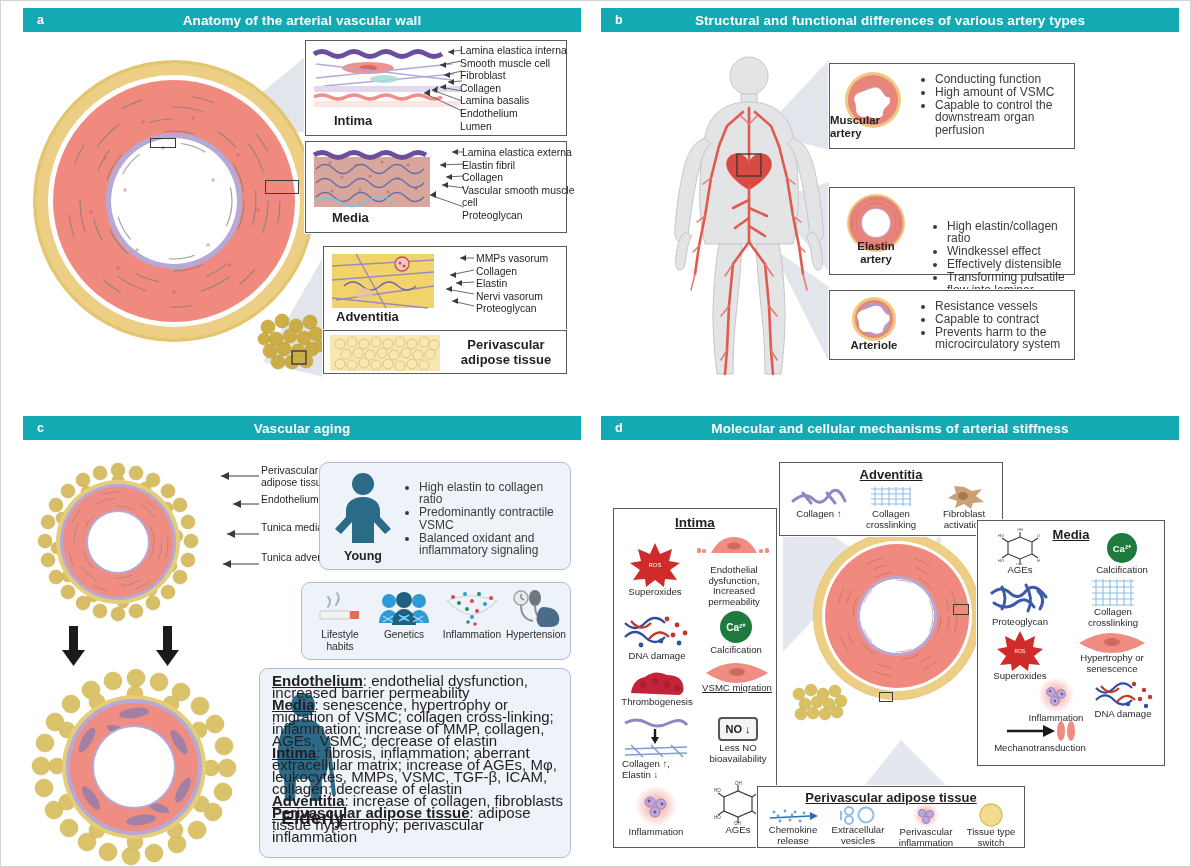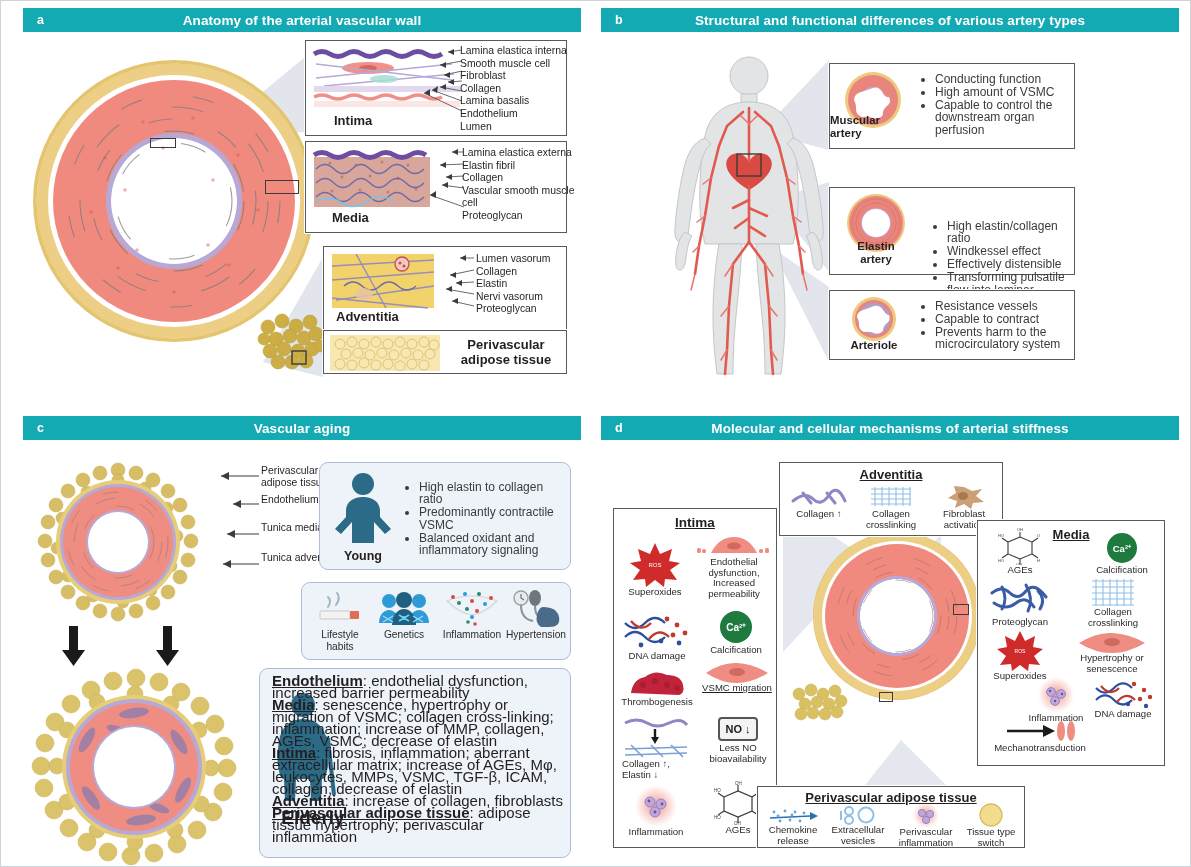--- a/index.html
+++ b/index.html
@@ -267,21 +267,21 @@
             <path d="M40 41 L12 36"></path>
               <path d="M40 53 L18 48"></path>
           </g>
           <polygon points="26,5 32,2 32,8" fill="#3b3b3b"></polygon>
           <polygon points="16,22 22,19 22,25" fill="#3b3b3b"></polygon>
           <polygon points="22,30 28,27 28,33" fill="#3b3b3b"></polygon>
           <polygon points="12,36 18,33 18,39" fill="#3b3b3b"></polygon>
           <polygon points="18,48 24,45 24,51" fill="#3b3b3b"></polygon>
         </svg>
         <div class="ann-list" style="left:152px;top:6px;">
-          <div>Lumen vasorum</div>
+          <div>MMPs vasorum</div>
           <div>Collagen</div>
           <div>Elastin</div>
           <div>Nervi vasorum</div>
           <div>Proteoglycan</div>
         </div>
       </div>
 
       <div class="cbox" style="left:300px;top:298px;width:244px;height:44px;">
         <svg width="110" height="36" style="position:absolute;left:6px;top:4px;">
           <rect x="0" y="0" width="110" height="36" fill="#f7e8b2"></rect>
@@ -755,21 +755,21 @@
           <svg width="78" height="24" style="margin:0 auto;display:block;">
             <path d="M16 20 q8 -16 23 -16 t23 16 z" fill="#ef8d82"></path>
             <ellipse cx="39" cy="13" rx="7" ry="3.5" fill="#d4675e"></ellipse>
             <g fill="#ef8d82">
                 <rect x="2" y="15" width="4" height="5" rx="1.5"></rect>
                 <rect x="7" y="16" width="4" height="4" rx="1.5"></rect>
             <rect x="64" y="16" width="4" height="4" rx="1.5"></rect>
                 <rect x="70" y="15" width="4" height="5" rx="1.5"></rect>
               </g>
           </svg>
-          <div class="cap" style="width:74px;margin:0 auto;">Endothelial dysfunction, Increased permeability</div>
+          <div class="cap" style="width:74px;margin:8px auto;">Endothelial dysfunction, Increased permeability</div>
         </div>
 
         <div class="ditem" style="left:2px;top:104px;width:82px;">
           <svg width="72" height="38" style="margin:0 auto;display:block;">
             <g stroke="#2f4f9e" stroke-width="2.4" fill="none">
               <path d="M4 10 q10 10 20 0 t20 0"></path>
                 <path d="M4 24 q10 -10 20 0 t20 0"></path>
             </g>
             <g stroke="#c0392b" stroke-width="2.4" fill="none">
               <path d="M10 8 q10 12 20 2"></path>

